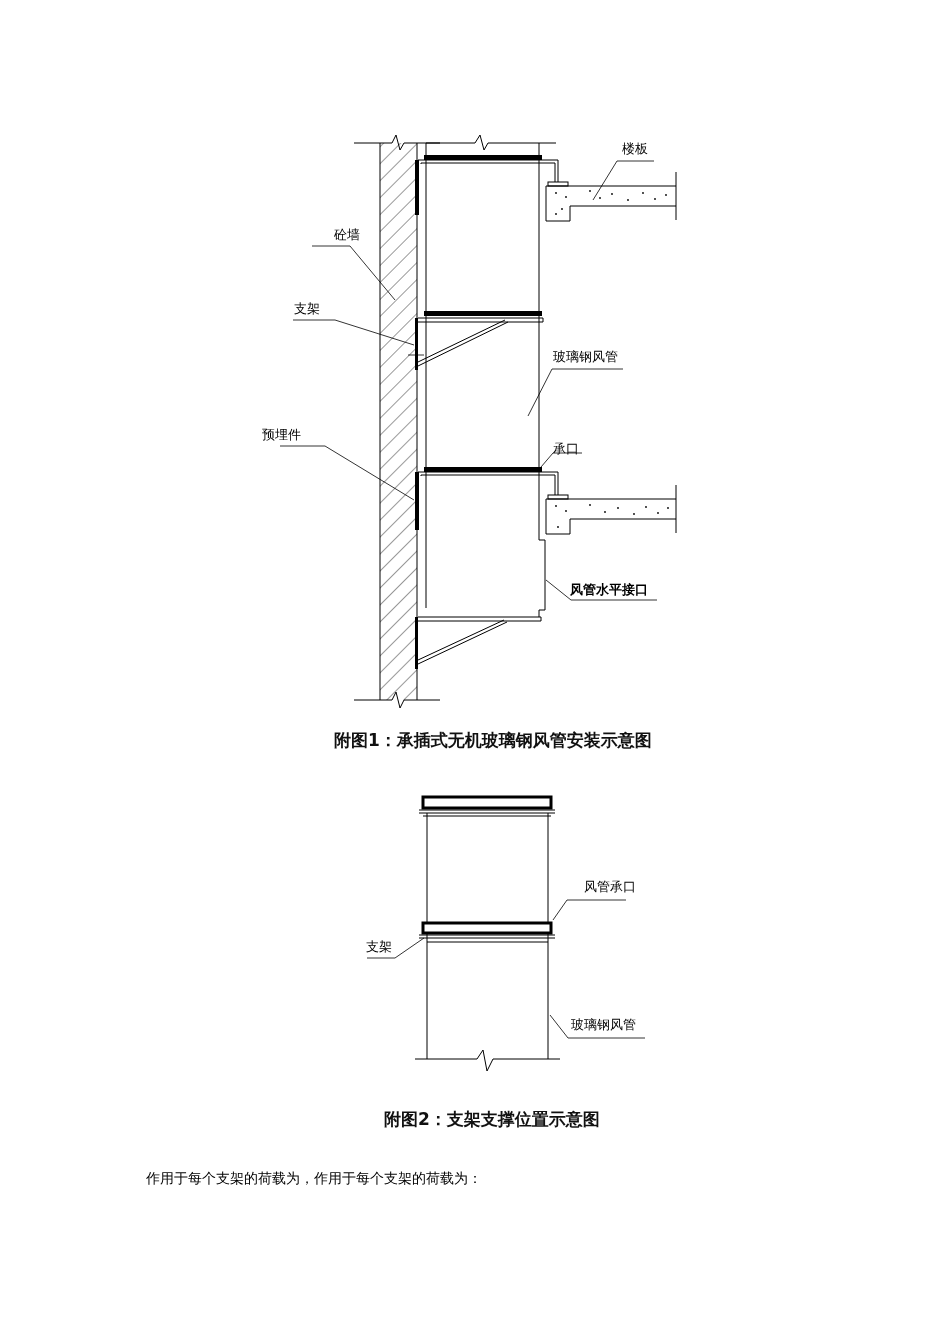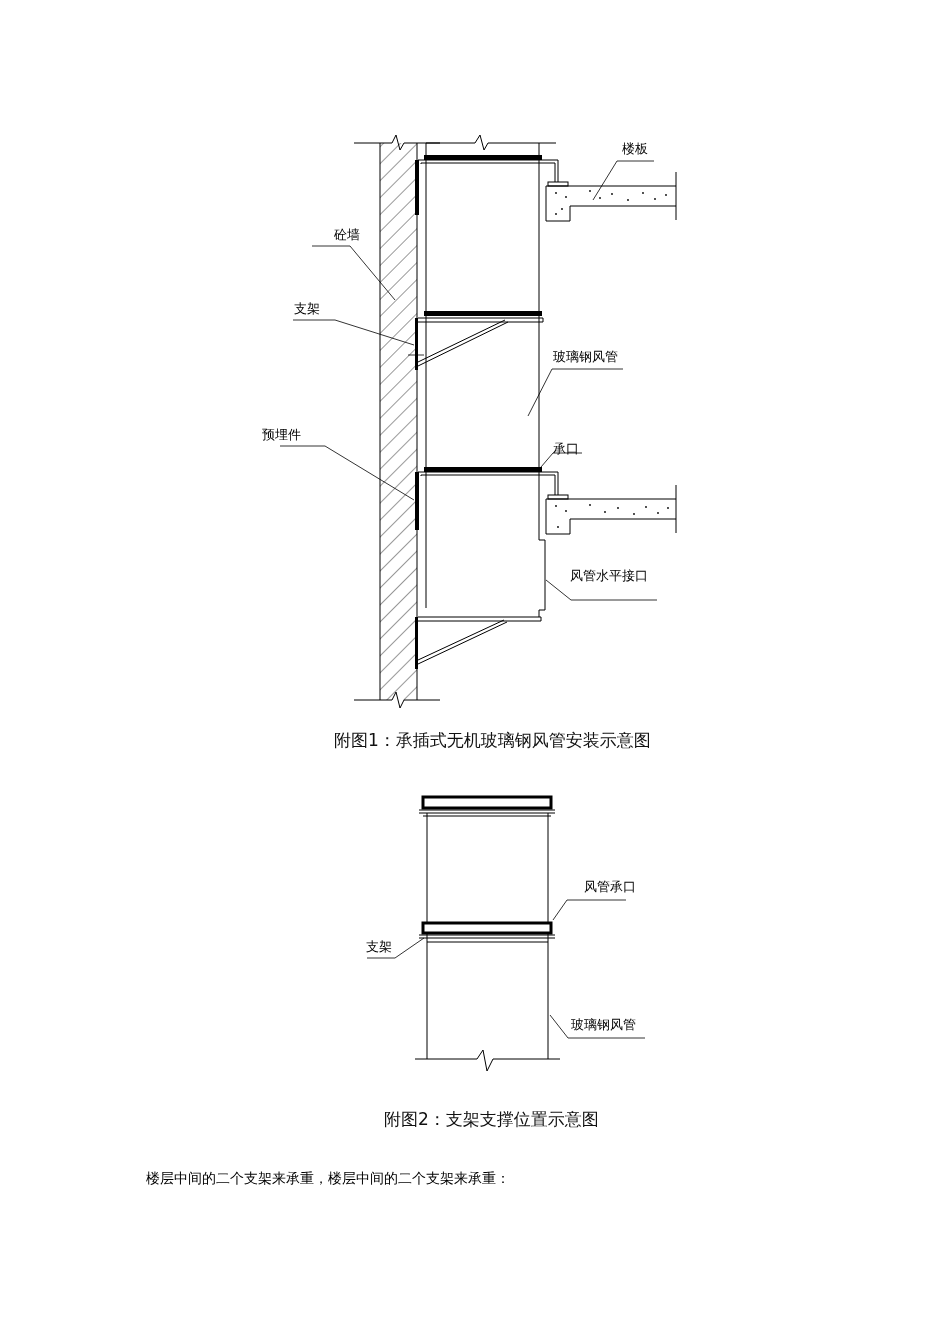--- a/index.html
+++ b/index.html
@@ -1,21 +1,21 @@
 <!DOCTYPE html>
 <html><head>
 <meta charset="utf-8">
 <style>
   html, body { margin: 0; padding: 0; background: #ffffff; }
   body { width: 950px; height: 1344px; position: relative; overflow: hidden;
          font-family: "DejaVu Sans", sans-serif; color: #000; }
   .page { position: absolute; left: 0; top: 0; width: 950px; height: 1344px; }
   svg { position: absolute; left: 0; top: 0; }
   .lbl { position: absolute; font-size: 13px; font-family: "DejaVu Sans", sans-serif; white-space: nowrap; line-height: 1; }
-  .cap { position: absolute; font-size: 17px; font-family: "DejaVu Sans", sans-serif; white-space: nowrap; line-height: 1; color: #111; }
+  .cap { position: absolute; font-size: 17px; font-family: "DejaVu Sans", sans-serif; white-space: nowrap; line-height: 1; color: #111; font-weight: bold; }
   .body-text { position: absolute; left: 146px; top: 1171px; font-size: 14px;
                font-family: "DejaVu Serif", serif; white-space: nowrap; line-height: 1; }
 </style>
 </head>
 <body>
 
 <div class="page">
 
   <svg width="950" height="1344" viewBox="0 0 950 1344">
     <defs>
@@ -143,24 +143,24 @@
       </g>
     </g>
   </svg>
 
   <span class="lbl" style="left:622px; top:142px;">楼板</span>
   <span class="lbl" style="left:334px; top:228px;">砼墙</span>
   <span class="lbl" style="left:294px; top:302px;">支架</span>
   <span class="lbl" style="left:553px; top:350px;">玻璃钢风管</span>
   <span class="lbl" style="left:262px; top:428px;">预埋件</span>
   <span class="lbl" style="left:553px; top:434px;margin-top:8px;">承口</span>
-  <span class="lbl" style="left:570px; top:569px;">风管水平接口</span>
+  <span class="lbl" style="left:570px; top:583px;font-weight:bold;">风管水平接口</span>
 
   <div class="cap" style="left:334px; top:732px;">附图1：承插式无机玻璃钢风管安装示意图</div>
 
   <span class="lbl" style="left:584px; top:880px;">风管承口</span>
   <span class="lbl" style="left:366px; top:940px;">支架</span>
   <span class="lbl" style="left:571px; top:1018px;">玻璃钢风管</span>
 
   <div class="cap" style="left:384px; top:1111px;">附图2：支架支撑位置示意图</div>
 
-  <div class="body-text">楼层中间的二个支架来承重，楼层中间的二个支架来承重：</div>
+  <div class="body-text">作用于每个支架的荷载为，作用于每个支架的荷载为：</div>
 </div>
 
 </body></html>

